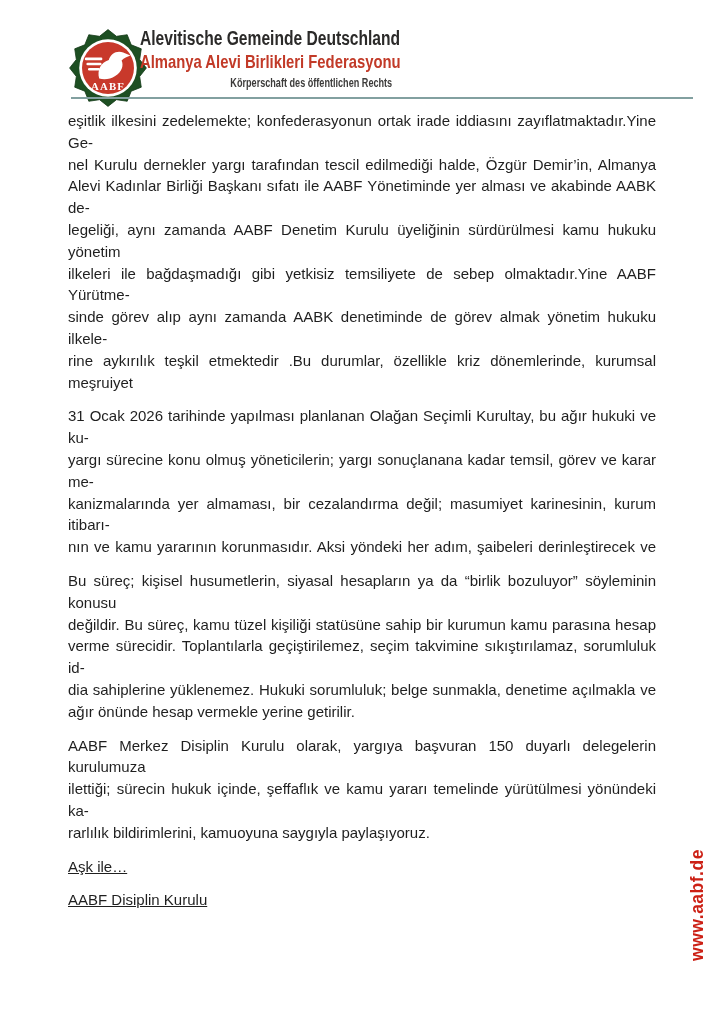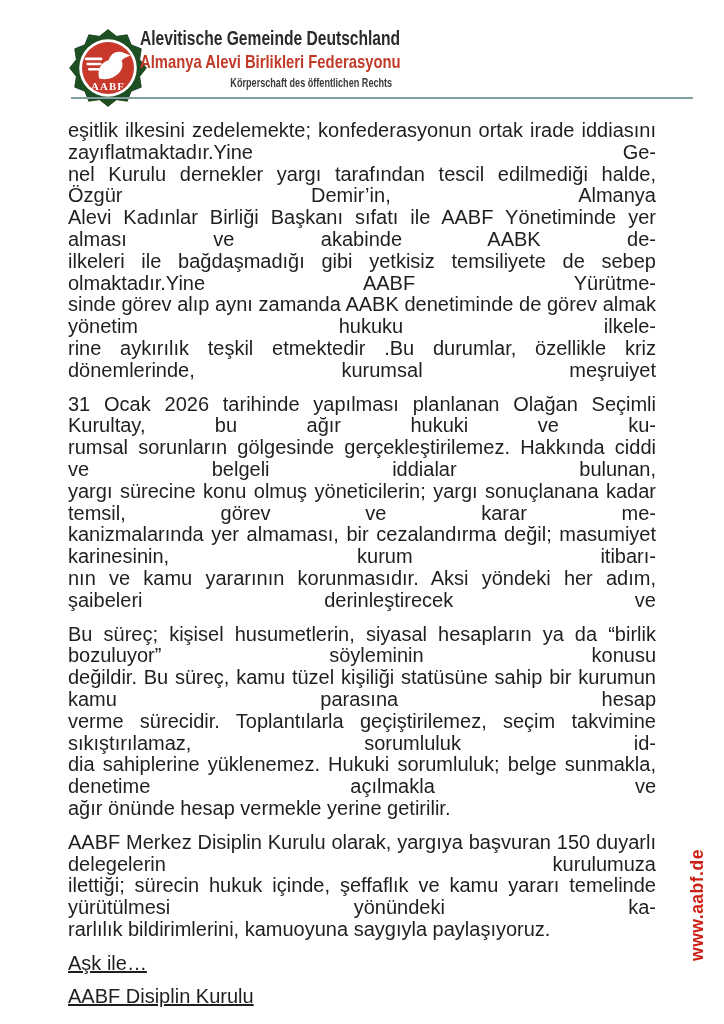--- a/index.html
+++ b/index.html
@@ -26,22 +26,22 @@
     transform:scaleX(.78);transform-origin:0 0;
   }
   .org-sub{
     position:absolute;right:0;top:48px;white-space:nowrap;
     font-size:13px;font-weight:700;color:var(--c-org-sub,#3c3b3a);
     transform:scaleX(.70);transform-origin:100% 0;
   }
   .rule{position:absolute;left:71px;top:97px;width:622px;height:2px;background:var(--c-rule,#82a0a0);}
   
   .letter-body{
-    position:absolute;left:68px;top:120px;width:588px;
-    font-size:20px;color:var(--c-body,#1f1f1f);
+    position:absolute;left:68px;top:110px;width:588px;
+    font-size:15px;color:var(--c-body,#1f1f1f);
   }
   .para{margin:0 0 12px 0;}
   .line{line-height:21.8px;}
   .line.just{text-align:justify;text-align-last:justify;}
   .closing,.signature{line-height:21.8px;margin:0 0 12px 0;text-decoration:underline;}
   .signature{margin-bottom:8px;}
   
   .website{
     position:absolute;left:697px;top:905px;white-space:nowrap;
     transform:translate(-50%,-50%) rotate(-90deg);
@@ -76,27 +76,27 @@
   </div>
 
   <div class="rule"></div>
 
   <main class="letter-body" id="letterBody">
 
   <div class="para">
         <div class="line just">eşitlik ilkesini zedelemekte; konfederasyonun ortak irade iddiasını zayıflatmaktadır.Yine Ge-</div>
         <div class="line just">nel Kurulu dernekler yargı tarafından tescil edilmediği halde, Özgür Demir’in, Almanya</div>
         <div class="line just">Alevi Kadınlar Birliği Başkanı sıfatı ile AABF Yönetiminde yer alması ve akabinde AABK de-</div>
+        <div class="line just">legeliği, aynı zamanda AABF Denetim Kurulu üyeliğinin sürdürülmesi kamu hukuku yönetim</div>
         <div class="line just">ilkeleri ile bağdaşmadığı gibi yetkisiz temsiliyete de sebep olmaktadır.Yine AABF Yürütme-</div>
         <div class="line just">sinde görev alıp aynı zamanda AABK denetiminde de görev almak yönetim hukuku ilkele-</div>
         <div class="line just">rine aykırılık teşkil etmektedir .Bu durumlar, özellikle kriz dönemlerinde, kurumsal meşruiyet</div>
       </div>
       <div class="para">
         <div class="line just">31 Ocak 2026 tarihinde yapılması planlanan Olağan Seçimli Kurultay, bu ağır hukuki ve ku-</div>
-        <div class="line just">rumsal sorunların gölgesinde gerçekleştirilemez. Hakkında ciddi ve belgeli iddialar bulunan,</div>
         <div class="line just">yargı sürecine konu olmuş yöneticilerin; yargı sonuçlanana kadar temsil, görev ve karar me-</div>
         <div class="line just">kanizmalarında yer almaması, bir cezalandırma değil; masumiyet karinesinin, kurum itibarı-</div>
         <div class="line just">nın ve kamu yararının korunmasıdır. Aksi yöndeki her adım, şaibeleri derinleştirecek ve</div>
       </div>
       <div class="para">
         <div class="line just">Bu süreç; kişisel husumetlerin, siyasal hesapların ya da “birlik bozuluyor” söyleminin konusu</div>
         <div class="line just">değildir. Bu süreç, kamu tüzel kişiliği statüsüne sahip bir kurumun kamu parasına hesap</div>
         <div class="line just">verme sürecidir. Toplantılarla geçiştirilemez, seçim takvimine sıkıştırılamaz, sorumluluk id-</div>
         <div class="line just">dia sahiplerine yüklenemez. Hukuki sorumluluk; belge sunmakla, denetime açılmakla ve</div>
         <div class="line">ağır önünde hesap vermekle yerine getirilir.</div>

